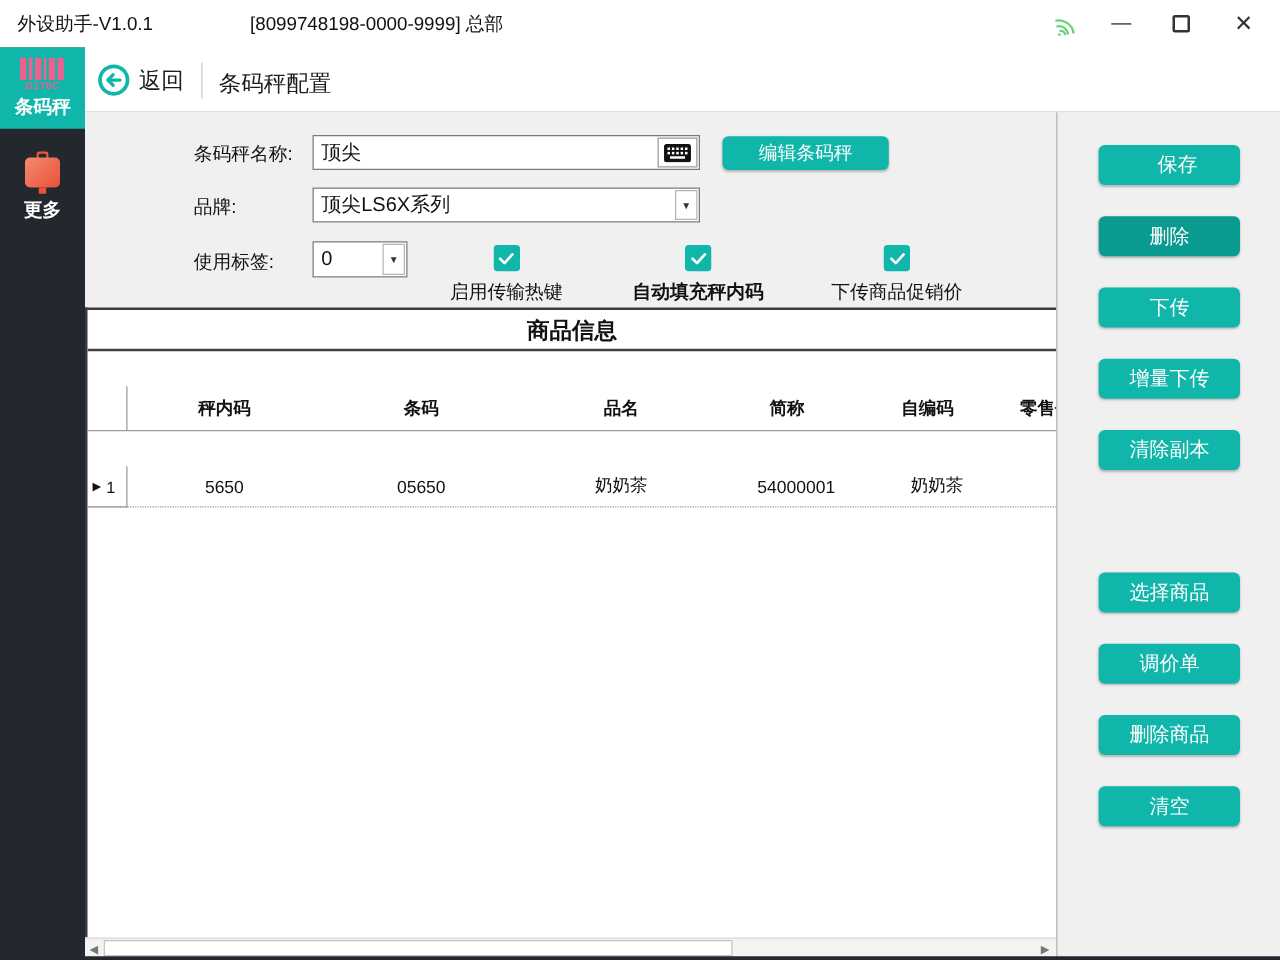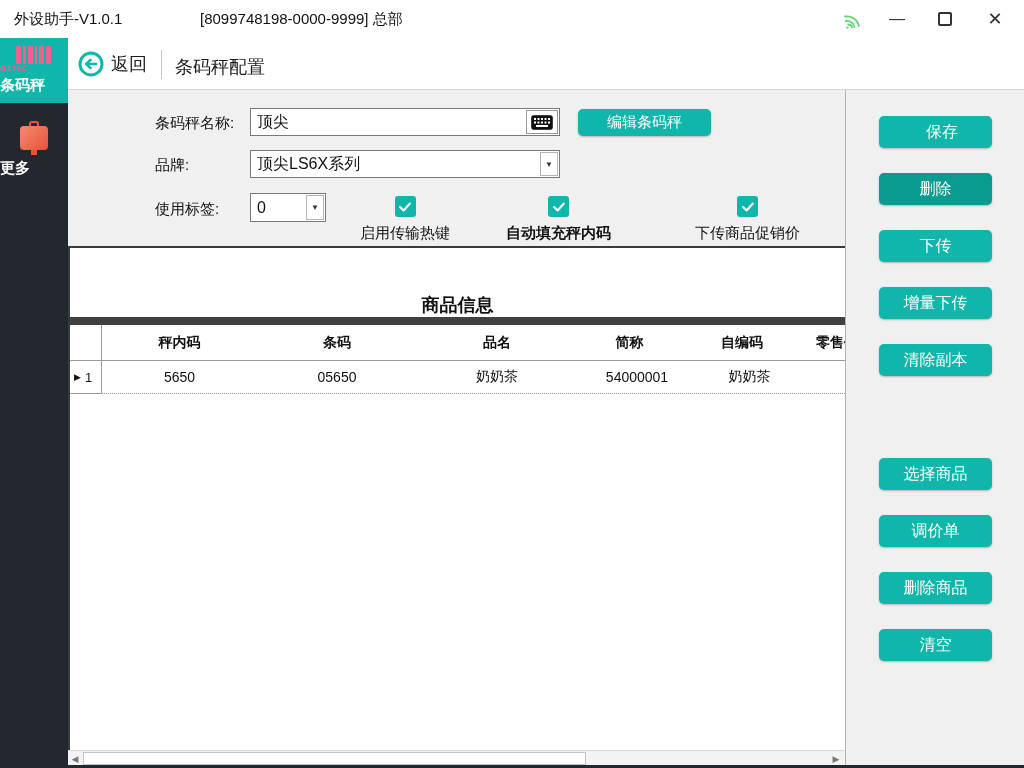--- a/index.html
+++ b/index.html
@@ -12,21 +12,21 @@
   .app-subtitle { position:absolute; left:200px; top:10px; font-size:15px; color:#111; }
   .wifi { position:absolute; left:841px; top:8px; width:22px; height:22px; }
   .winbtn { position:absolute; top:0; width:34px; height:38px; display:flex; align-items:center; justify-content:center; color:#333; cursor:default; }
   .winbtn.min { left:880px; font-size:16px; }
   .winbtn.max { left:928px; }
   .winbtn.max .sq { width:14px; height:14px; border:2px solid #333; border-radius:2px; }
   .winbtn.close { left:978px; font-size:18px; }
 
   
   .sidebar { position:absolute; left:0; top:38px; width:68px; height:730px; background:#23272e; }
-  .side-item { width:68px; text-align:left; color:#fff; cursor:pointer; }
+  .side-item { width:68px; text-align:center; color:#fff; cursor:pointer; }
   .side-item.active { background:#10b6aa; padding:6px 0 8px 0; }
   .side-item .label { font-size:15px; font-weight:bold; color:#fff; display:block; }
   .barcode-glyph { display:block; margin:2px auto 0; }
   .gcode { display:block; font-size:8px; font-weight:bold; color:#f0608e; letter-spacing:0.5px; margin-bottom:3px; }
   .side-item.more { margin-top:12px; padding:6px 0; }
   .case-icon { position:relative; width:28px; height:34px; margin:0 auto 4px; }
   .case-icon .handle { position:absolute; left:9px; top:0; width:10px; height:7px; border:2px solid #e95540; border-bottom:none; border-radius:3px 3px 0 0; }
   .case-icon .bodyp { position:absolute; left:0; top:5px; width:28px; height:24px; background:linear-gradient(135deg,#f58a70,#e75238); border-radius:4px; }
   .case-icon .stem { position:absolute; left:11px; top:29px; width:6px; height:5px; background:#e75238; }
 
@@ -48,22 +48,22 @@
   .combo-arrow { width:18px; align-self:stretch; margin:1px; border:1px solid #b5b5b5; background:#fff; display:flex; align-items:center; justify-content:center; font-size:8px; color:#333; cursor:pointer; }
   .teal-btn { background:#10b6aa; color:#fff; border:none; border-radius:5px; font-size:16px; cursor:pointer; box-shadow:0 1px 2px rgba(0,0,0,0.25); }
   .teal-btn.dark { background:#0a9b90; }
   .edit-btn { position:absolute; left:510px; top:19px; width:133px; height:27px; font-size:15px; }
   .checkbox { position:absolute; display:flex; align-items:center; gap:7px; cursor:pointer;flex-direction:column; }
   .cbbox { width:21px; height:21px; background:#10b6aa; border-radius:3px; display:flex; align-items:center; justify-content:center; }
   .checkbox .cblabel { font-size:15px; color:#111; }
 
   
   .tablewrap { position:absolute; left:68px; top:246px; width:777px; height:504px; background:#fff; border-top:2px solid #3a3a3a; border-left:2px solid #3a3a3a; overflow:hidden; }
-  .t-title { height:33px; border-bottom:8px solid #404040; display:flex; align-items:center; justify-content:center; font-size:18px; font-weight:bold; color:#111;margin-top:44px; }
-  .t-row { display:flex; }
+  .t-title { height:33px; border-bottom:2px solid #404040; display:flex; align-items:center; justify-content:center; font-size:18px; font-weight:bold; color:#111; }
+  .t-row { display:flex;margin-top:28px; }
   .t-head { height:36px; border-bottom:1px solid #9a9a9a; }
   .t-data { height:33px; border-bottom:1px dotted #9a9a9a; }
   .tc { flex:none; display:flex; align-items:center; justify-content:center; font-size:14px; color:#111; overflow:visible; white-space:nowrap; }
   .tc.sel { width:32px; border-right:1px solid #9a9a9a; justify-content:flex-start; padding-left:4px; gap:4px; }
   .tc.c1 { width:155px; } .tc.c2 { width:160px; } .tc.c3 { width:160px; }
   .tc.c4 { width:120px; } .tc.c5 { width:105px; } .tc.c6 { width:70px; }
   .t-head .tc { font-weight:bold; }
   .marker { font-size:9px; color:#111; }
   .rownum { font-size:13px; color:#111; }
 
@@ -190,21 +190,21 @@
       <span class="cblabel">启用传输热键</span>
     </div>
     <div class="checkbox" style="left:438px; top:106px;font-weight:bold;">
       <span class="cbbox">
         <svg width="14" height="14" viewBox="0 0 20 20">
             <polyline points="3,10 8,15 17,5" fill="none" stroke="#fff" stroke-width="3" stroke-linecap="round" stroke-linejoin="round"></polyline>
           </svg>
       </span>
       <span class="cblabel">自动填充秤内码</span>
     </div>
-    <div class="checkbox" style="left:627px; top:106px;">
+    <div class="checkbox" style="left:597px; top:106px;">
       <span class="cbbox">
         <svg width="14" height="14" viewBox="0 0 20 20">
             <polyline points="3,10 8,15 17,5" fill="none" stroke="#fff" stroke-width="3" stroke-linecap="round" stroke-linejoin="round"></polyline>
           </svg>
       </span>
       <span class="cblabel">下传商品促销价</span>
     </div>
   </div>
 
   <div class="tablewrap">

